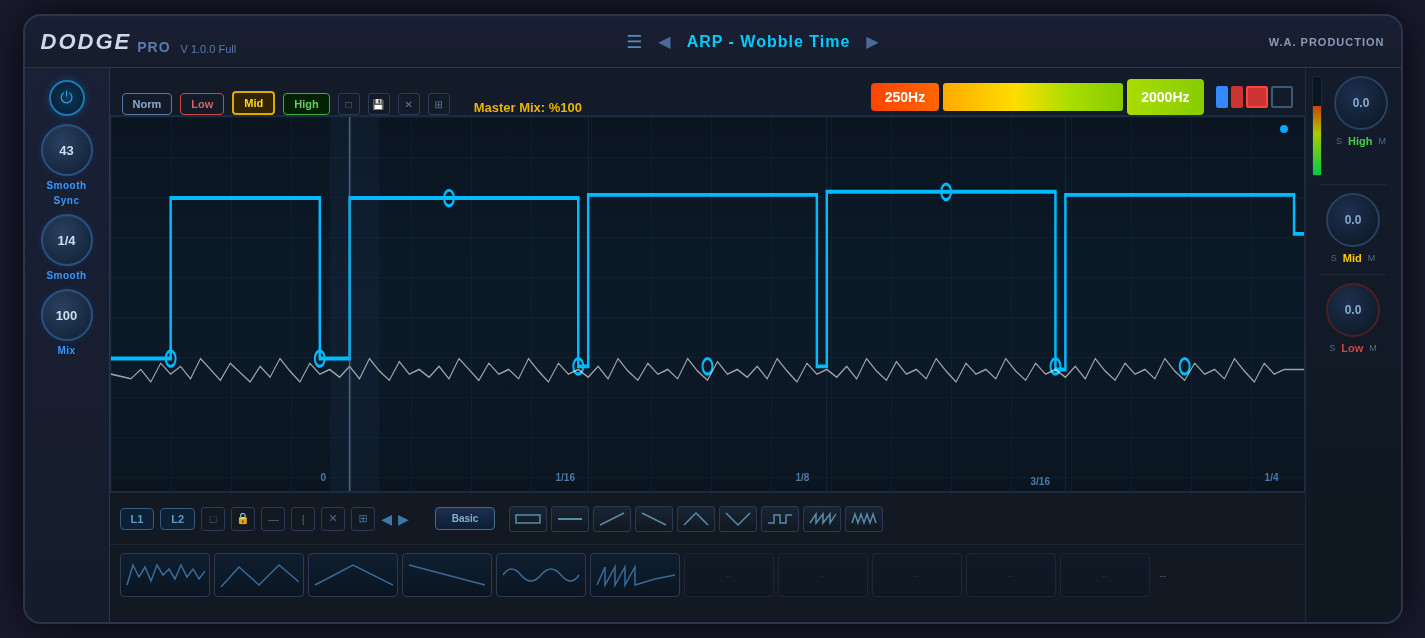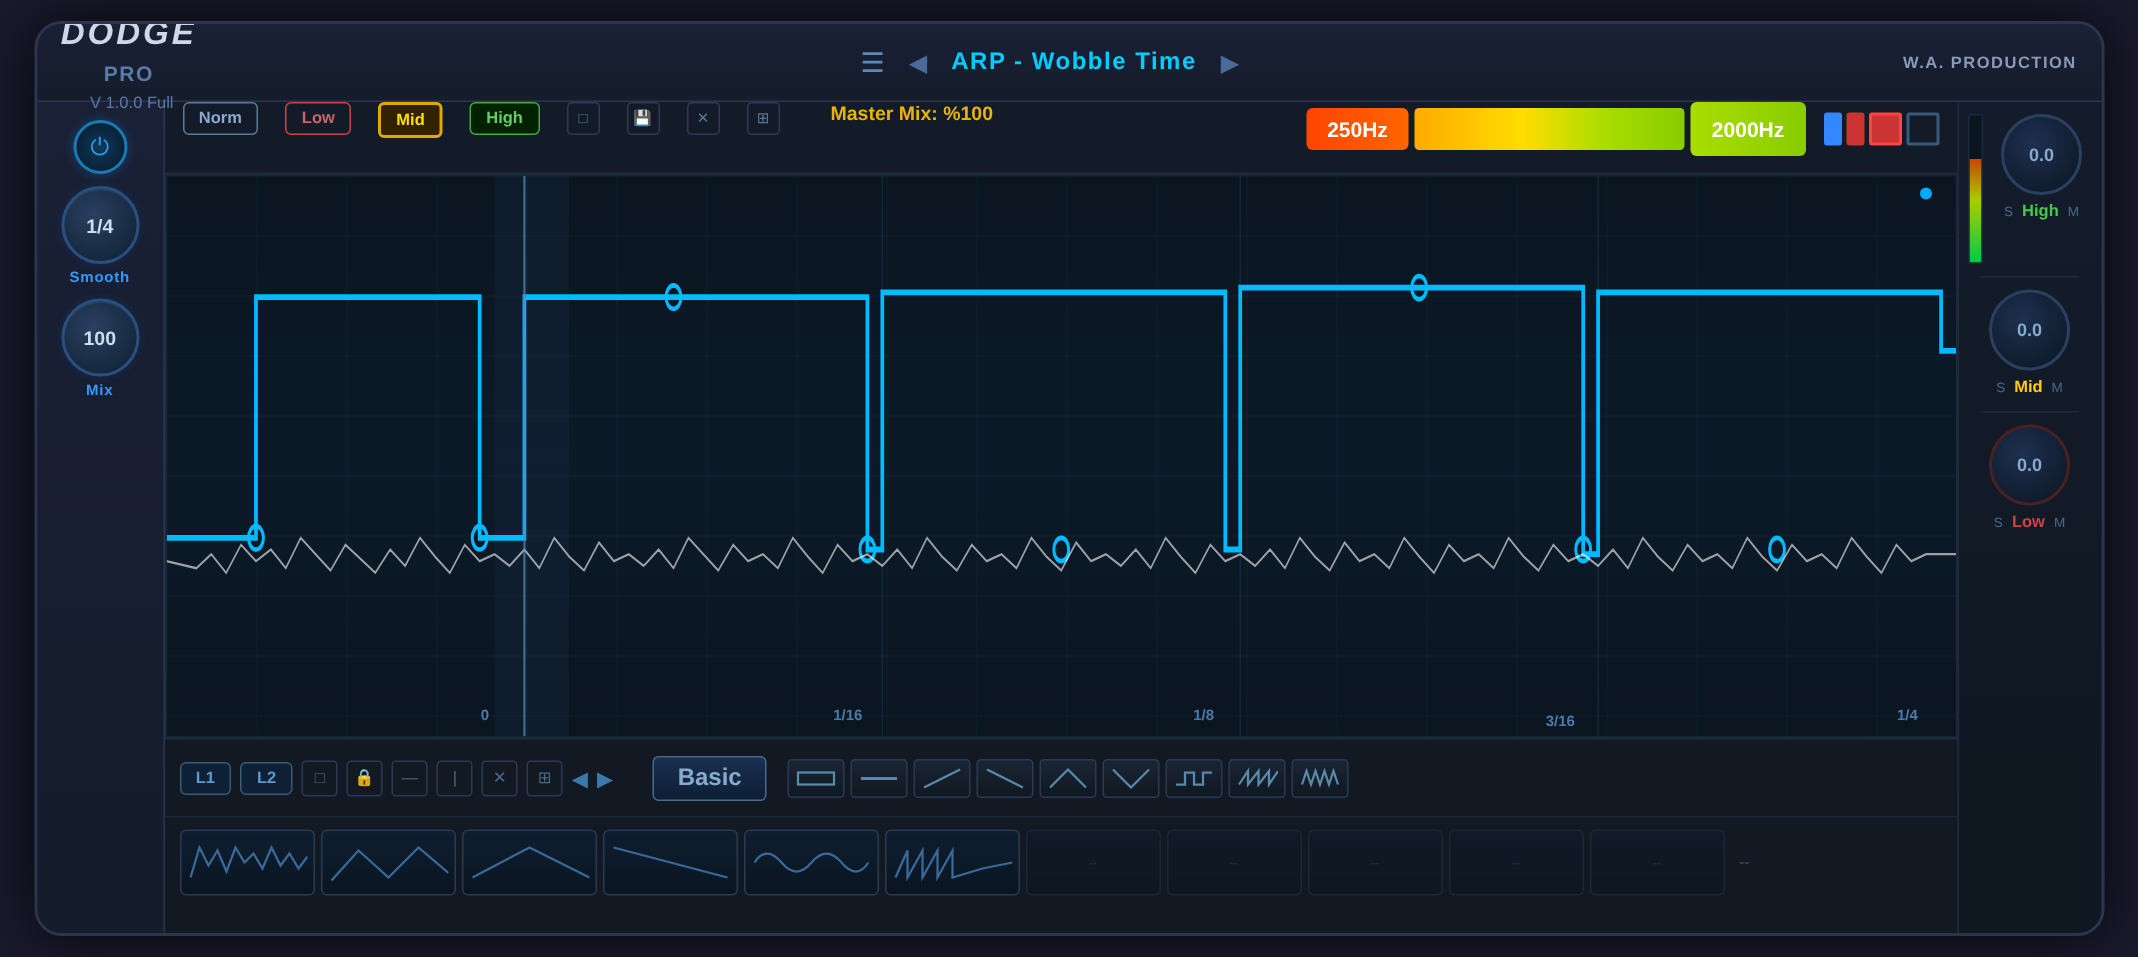--- a/index.html
+++ b/index.html
@@ -33,23 +33,22 @@
       background: linear-gradient(180deg, #1a2035 0%, #151c2a 100%);
       border-bottom: 1px solid #2a3550;
       display: flex;
       align-items: center;
       padding: 0 16px;
       z-index: 10;
     }
 
     .logo-section {
       display: flex;
-      align-items: center;
+      align-items: flex-end;
       gap: 6px;
-      flex-direction: column;
     }
 
     .logo-dodge {
       font-size: 22px;
       font-weight: 900;
       color: #d0d8e8;
       letter-spacing: 2px;
       font-style: italic;
     }
 
@@ -182,23 +181,23 @@
     .center-area {
       flex: 1;
       display: flex;
       flex-direction: column;
     }
 
     .controls-row {
       height: 48px;
       background: #141b28;
       display: flex;
-      align-items: flex-start;
+      align-items: flex-end;
       padding: 0 12px;
-      gap: 18px;
+      gap: 8px;
       border-bottom: 1px solid #1e2a40;
     }
 
     .band-btn {
       padding: 4px 10px;
       border-radius: 4px;
       border: 1px solid #3a4a6a;
       background: transparent;
       font-size: 11px;
       font-weight: 600;
@@ -355,21 +354,21 @@
       cursor: pointer;
       background: none;
       border: none;
     }
 
     .basic-btn {
       padding: 5px 16px;
       border: 1px solid #4a6a8a;
       background: linear-gradient(180deg, #1a3050, #0d1e35);
       color: #88aacc;
-      font-size: 16px;
+      font-size: 10px;
       font-weight: 600;
       cursor: pointer;
       border-radius: 4px;
       margin-left: 20px;
     }
 
     .shape-btn {
       width: 38px;
       height: 26px;
       border: 1px solid #2a3a55;
@@ -532,20 +531,27 @@
     </div>
   </div>
 
   <div class="main-content">
 
     <div class="left-controls">
       <div class="power-btn">
         <span>⏻</span>
       </div>
 
+      <div class="knob-container">
+        <div class="knob">
+          <span class="knob-value">43</span>
+        </div>
+        <span class="knob-label">Smooth</span>
+        <span class="knob-label">Sync</span>
+      </div>
 
       <div class="knob-container">
         <div class="knob">
           <span class="knob-value">1/4</span>
         </div>
         <span class="knob-label">Smooth</span>
       </div>
 
       <div class="knob-container">
         <div class="knob">

